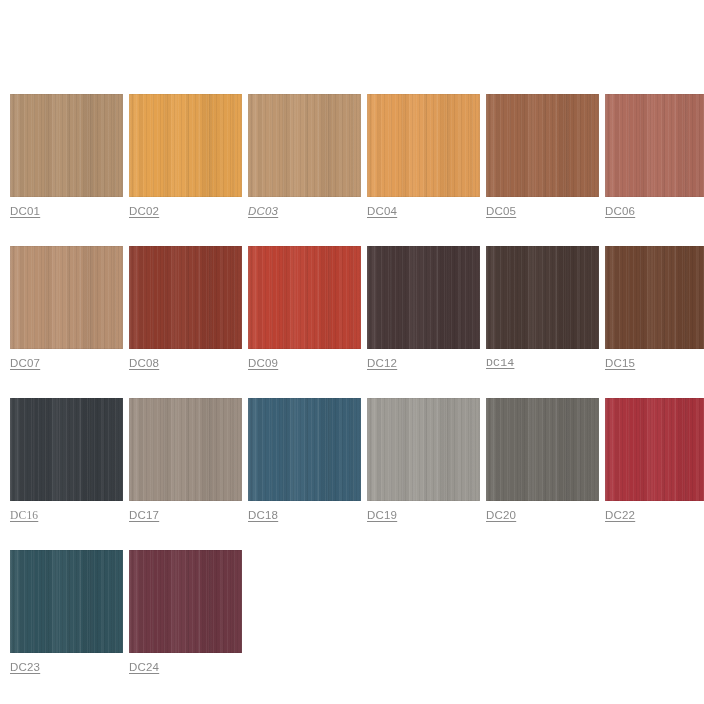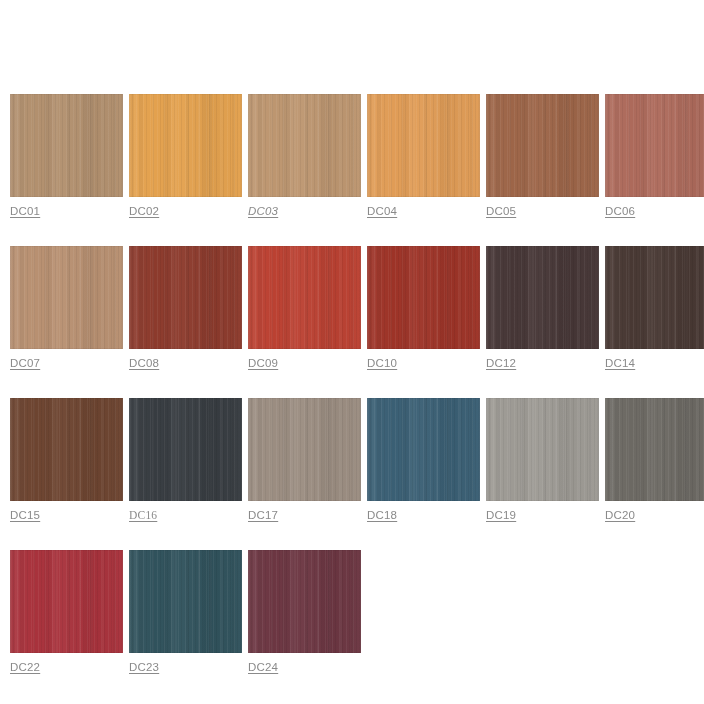--- a/index.html
+++ b/index.html
@@ -121,23 +121,22 @@
 <div id="swatch-grid">
     <div class="swatch-cell"><div class="swatch-chip" style="background-color: rgb(178, 144, 110);"></div><span class="swatch-label" style="color: rgb(138, 138, 138);">DC01</span></div>
     <div class="swatch-cell"><div class="swatch-chip" style="background-color: rgb(227, 161, 78);"></div><span class="swatch-label" style="color: rgb(138, 138, 138);">DC02</span></div>
     <div class="swatch-cell"><div class="swatch-chip" style="background-color: rgb(189, 150, 112);"></div><span class="swatch-label" style="color: rgb(138, 138, 138); font-style: italic;">DC03</span></div>
     <div class="swatch-cell"><div class="swatch-chip" style="background-color: rgb(224, 156, 86);"></div><span class="swatch-label" style="color: rgb(138, 138, 138);">DC04</span></div>
     <div class="swatch-cell"><div class="swatch-chip" style="background-color: rgb(157, 101, 72);"></div><span class="swatch-label" style="color: rgb(138, 138, 138);">DC05</span></div>
     <div class="swatch-cell bleed-right"><div class="swatch-chip" style="background-color: rgb(173, 106, 91);"></div><span class="swatch-label" style="color: rgb(138, 138, 138);">DC06</span></div>
     <div class="swatch-cell"><div class="swatch-chip" style="background-color: rgb(184, 144, 113);"></div><span class="swatch-label" style="color: rgb(138, 138, 138);">DC07</span></div>
     <div class="swatch-cell"><div class="swatch-chip" style="background-color: rgb(140, 58, 44);"></div><span class="swatch-label" style="color: rgb(138, 138, 138);">DC08</span></div>
     <div class="swatch-cell"><div class="swatch-chip" style="background-color: rgb(187, 65, 50);"></div><span class="swatch-label" style="color: rgb(138, 138, 138);">DC09</span></div>
-    <div class="swatch-cell"><div class="swatch-chip" style="background-color: rgb(157, 51, 39);"></div><span class="swatch-label" style="color: rgb(138, 138, 138);">DC10</span></div>
     <div class="swatch-cell"><div class="swatch-chip" style="background-color: rgb(70, 54, 54);"></div><span class="swatch-label" style="color: rgb(138, 138, 138);">DC12</span></div>
-    <div class="swatch-cell"><div class="swatch-chip" style="background-color: rgb(72, 56, 51);"></div><span class="swatch-label" style="color: rgb(138, 138, 138);">DC14</span></div>
+    <div class="swatch-cell"><div class="swatch-chip" style="background-color: rgb(72, 56, 51);"></div><span class="swatch-label" style="color: rgb(138, 138, 138); font-family: Liberation Mono, monospace;">DC14</span></div>
     <div class="swatch-cell"><div class="swatch-chip" style="background-color: rgb(109, 68, 48);"></div><span class="swatch-label" style="color: rgb(138, 138, 138);">DC15</span></div>
     <div class="swatch-cell"><div class="swatch-chip" style="background-color: rgb(55, 60, 65);"></div><span class="swatch-label" style="color: rgb(138, 138, 138); font-family: Liberation Serif, serif;">DC16</span></div>
     <div class="swatch-cell"><div class="swatch-chip" style="background-color: rgb(155, 141, 129);"></div><span class="swatch-label" style="color: rgb(138, 138, 138);">DC17</span></div>
     <div class="swatch-cell"><div class="swatch-chip" style="background-color: rgb(58, 95, 116);"></div><span class="swatch-label" style="color: rgb(138, 138, 138);">DC18</span></div>
     <div class="swatch-cell"><div class="swatch-chip" style="background-color: rgb(157, 154, 148);"></div><span class="swatch-label" style="color: rgb(138, 138, 138);">DC19</span></div>
     <div class="swatch-cell"><div class="swatch-chip" style="background-color: rgb(108, 105, 99);"></div><span class="swatch-label" style="color: rgb(138, 138, 138);">DC20</span></div>
     <div class="swatch-cell"><div class="swatch-chip" style="background-color: rgb(168, 50, 60);"></div><span class="swatch-label" style="color: rgb(138, 138, 138);">DC22</span></div>
     <div class="swatch-cell"><div class="swatch-chip" style="background-color: rgb(48, 82, 92);"></div><span class="swatch-label" style="color: rgb(138, 138, 138);">DC23</span></div>
     <div class="swatch-cell"><div class="swatch-chip" style="background-color: rgb(108, 54, 66);"></div><span class="swatch-label" style="color: rgb(138, 138, 138);">DC24</span></div>
   </div>

